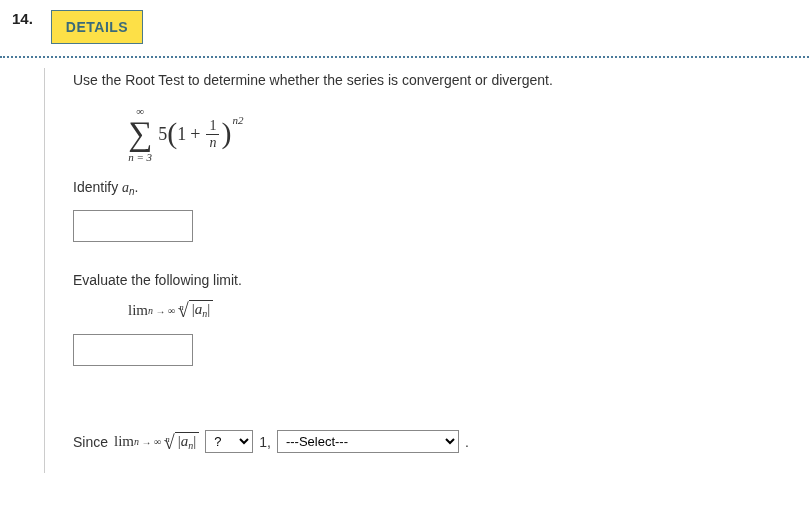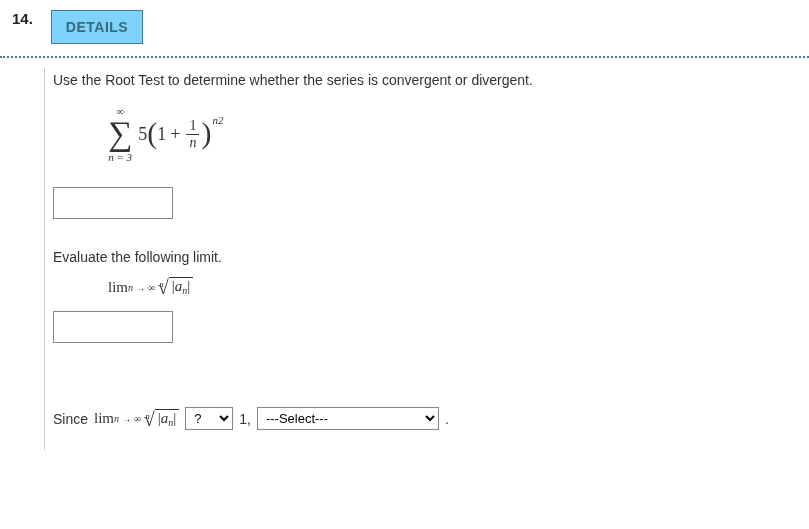--- a/index.html
+++ b/index.html
@@ -20,39 +20,39 @@
       font-weight: bold;
       font-size: 15px;
       color: #222;
     }
     .details-btn {
       border: 1px solid #4a7a8a;
       color: #3a6a7a;
       font-weight: bold;
       font-size: 14px;
       padding: 8px 14px;
-      background: #7dd3fc;
+      background: #fde047;
       letter-spacing: 0.5px;
       cursor: pointer;
     }
     .source {
       font-weight: bold;
       font-size: 15px;
       color: #222;
       letter-spacing: 0.5px;
     }
     .divider {
       border-top: 2px dotted #4a7a9a;
       width: 100%;
       margin-bottom: 10px;
     }
     .content {
       margin-left: 44px;
       border-left: 1px solid #ccc;
-      padding-left: 8px;
+      padding-left: 28px;
       padding-top: 4px;
       padding-bottom: 20px;
       width: calc(100% - 44px);
     }
     .prompt {
       font-family: Verdana, Geneva, sans-serif;
       font-size: 14px;
       color: #333;
       margin-bottom: 14px;
     }
@@ -184,20 +184,23 @@
         <span class="frac">
           <span class="num">1</span>
           <span class="den">n</span>
         </span>
         <span class="paren">)</span>
         <span class="exp"><span style="font-style:italic">n2</span></span>
       </span>
     </span>
   </div>
 
+  <p class="subtext">
+    <span>Identify </span><span class="sub-i">a</span><span class="subsc">n</span><span>.</span>
+  </p>
   <input type="text" class="answer-box" style="">
 
   <p class="subtext">Evaluate the following limit.</p>
 
   <div class="limit-expr">
     <span class="lim-col">
       <span class="top">lim</span>
       <span class="bot">n → ∞</span>
     </span>
     <span class="root">

